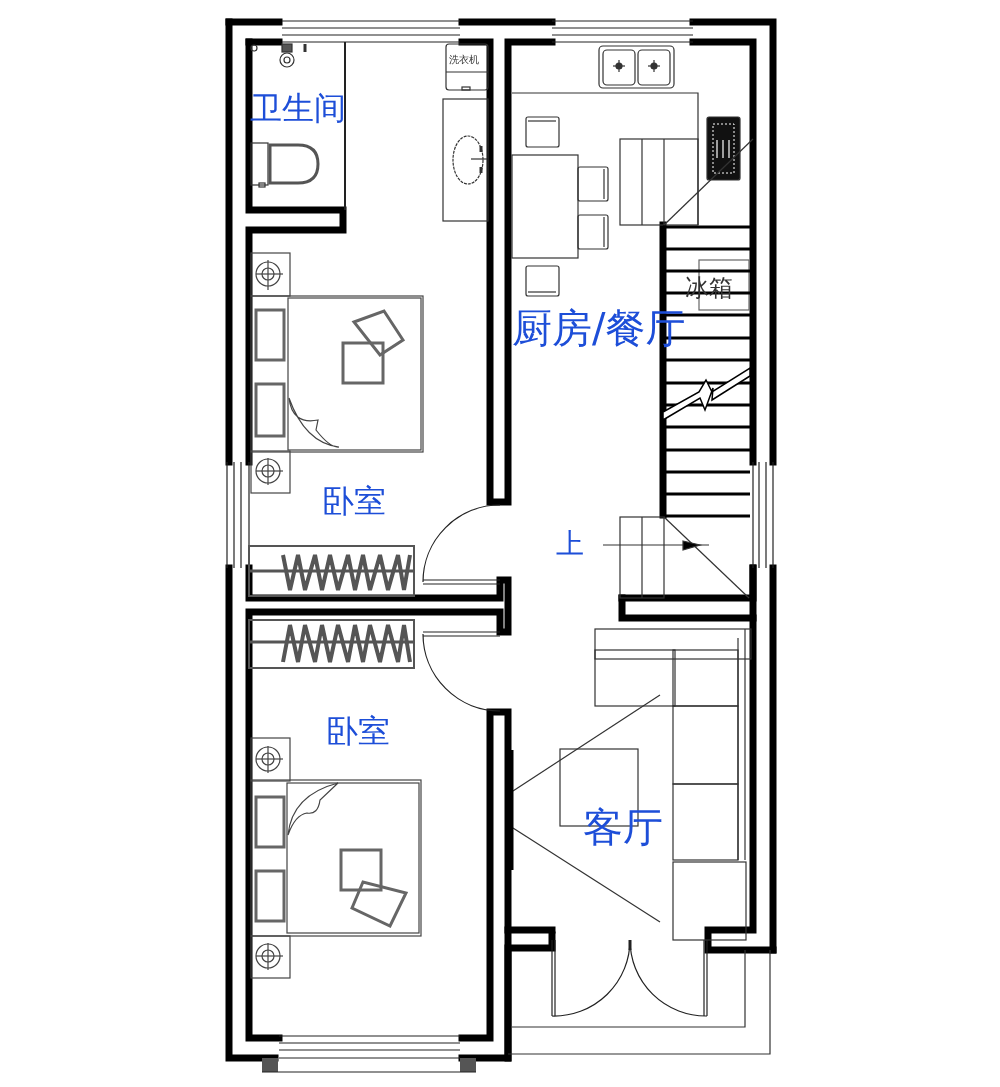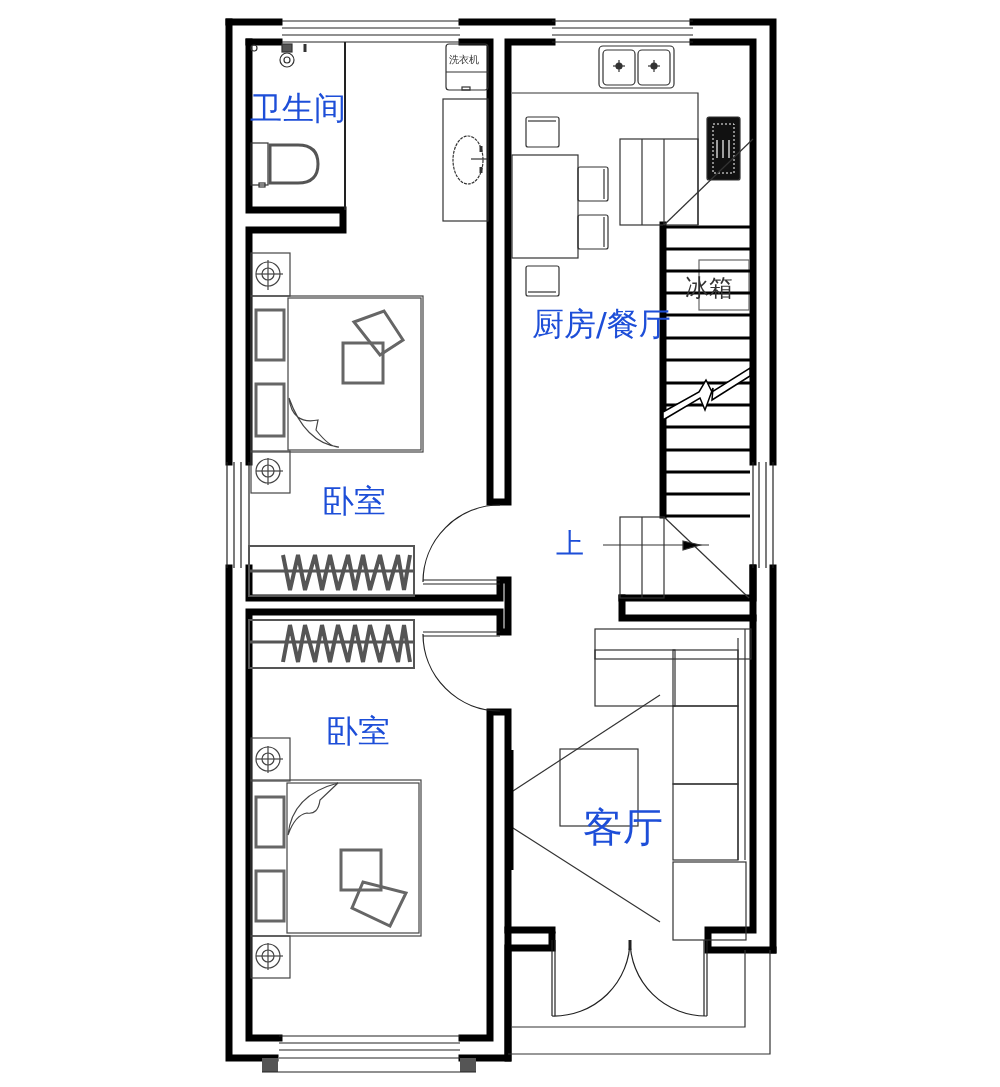--- a/index.html
+++ b/index.html
@@ -304,19 +304,19 @@
   </g>
 
   <g fill="none" stroke="#333" stroke-width="1.2">
     <path d="M512 1027 L745 1027 L745 950"></path>
     <path d="M508 1054 L770 1054 L770 950"></path>
   </g>
 </svg>
 
 <div class="room-label" style="left:250px; top:92px; font-size:32px;">卫生间</div>
 <div class="room-label" style="left:322px; top:485px; font-size:32px;">卧室</div>
-<div class="room-label" style="left:532px; top:308px; font-size:32px;">厨房/餐厅</div>
+<div class="room-label" style="left:512px; top:308px; font-size:40px;">厨房/餐厅</div>
 <div class="room-label" style="left:326px; top:715px; font-size:32px;">卧室</div>
 <div class="room-label" style="left:583px; top:807px; font-size:40px;">客厅</div>
 
 <div class="fx-label" style="left:449px; top:55px; font-size:10px;">洗衣机</div>
 <div class="fx-label" style="left:685px; top:276px; font-size:24px;">冰箱</div>
 <div class="room-label" style="left:556px; top:530px; font-size:28px;">上</div>
 
 </body></html>

